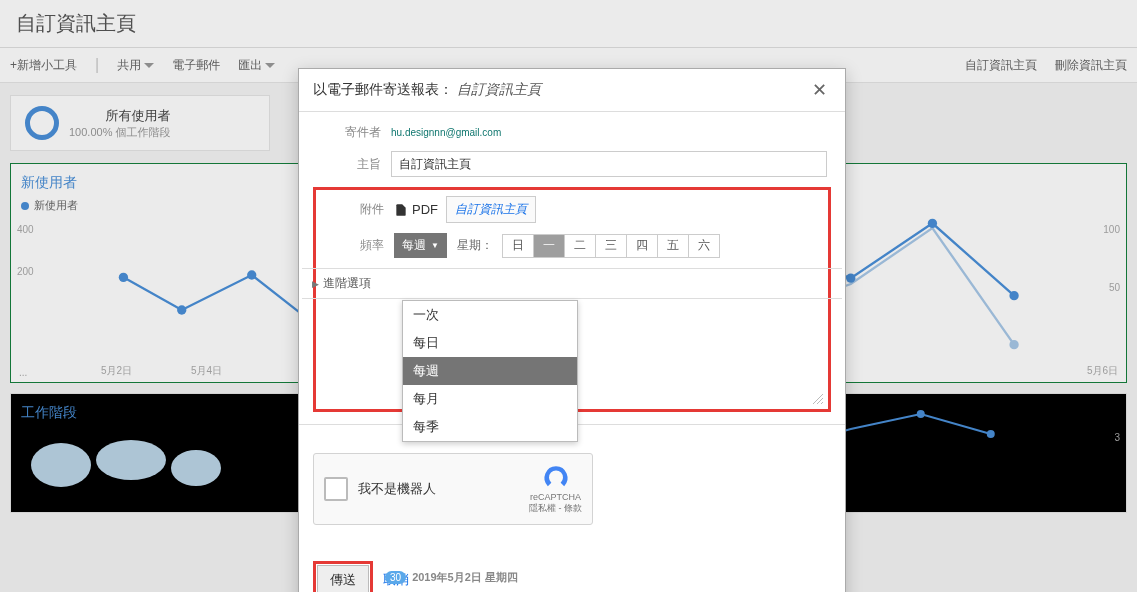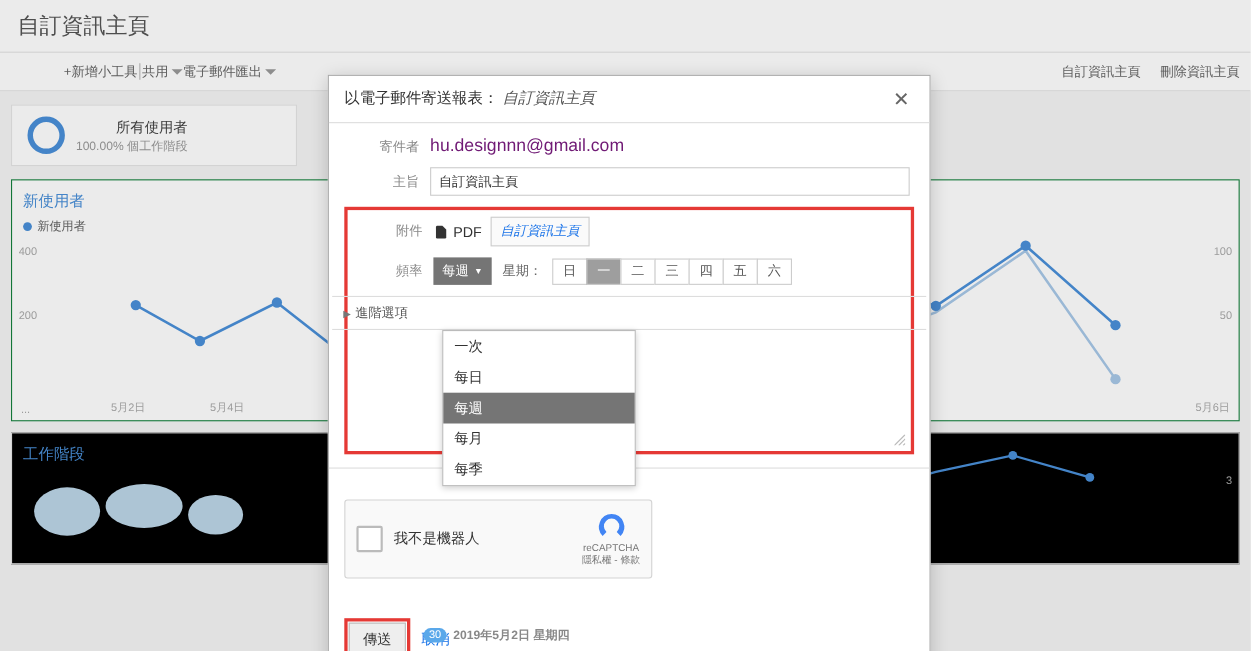--- a/index.html
+++ b/index.html
@@ -6,21 +6,21 @@
 body { font-family: Arial, "Microsoft JhengHei", sans-serif; background: #f5f5f5; width: 1137px; height: 592px; overflow: hidden; position: relative; }
 
 
 .header { background: #fff; border-bottom: 1px solid #e0e0e0; padding: 10px 16px; display: flex; justify-content: space-between; align-items: center; }
 .header-title { font-size: 20px; color: #555; font-weight: 500; }
 .date-range { font-size: 16px; color: #555; display: flex; align-items: center; gap: 6px; }
 .chevron-down { width: 0; height: 0; border-left: 5px solid transparent; border-right: 5px solid transparent; border-top: 5px solid #999; }
 
 
 .toolbar { padding: 8px 10px; display: flex; justify-content: space-between; align-items: center; background: #fff; border-bottom: 1px solid #e5e5e5;}
-.toolbar-left { display: flex; align-items: center; margin-left: 48px; }
+.toolbar-left { display: flex; gap: 18px; align-items: center; }
 .toolbar-item { font-size: 12px; color: #666; display: flex; align-items: center; gap: 3px; cursor: pointer; }
 .toolbar-right { display: flex; gap: 18px; }
 .sep { color: #ccc; }
 
 
 .widget-card { background: #fff; margin: 12px 10px; padding: 10px 14px; border: 1px solid #e5e5e5; display: flex; align-items: center; gap: 10px; width: 260px; text-align: right; }
 .circle-icon { width: 34px; height: 34px; border: 5px solid #4a90d9; border-radius: 50%; }
 .widget-title { font-size: 13px; color: #444; }
 .widget-sub { font-size: 11px; color: #999; }
 
@@ -43,21 +43,21 @@
 .modal-scrim { position: absolute; inset: 0; background: rgba(0,0,0,.08); }
 .modal { position: absolute; left: 298px; top: 68px; width: 548px; background: #fff; border: 1px solid #aaa; box-shadow: 0 4px 16px rgba(0,0,0,.2); }
 .modal-header { display: flex; justify-content: space-between; align-items: center; padding: 10px 14px; border-bottom: 1px solid #ddd; }
 .modal-title { font-size: 14px; color: #333; }
 .modal-title em { font-style: italic; color: #555; }
 .close-btn { font-size: 18px; color: #666; cursor: pointer; padding: 0 4px; }
 
 .modal-body { padding: 12px 18px; }
 .form-row { display: flex; align-items: center; margin-bottom: 10px; }
 .form-label { width: 74px; text-align: right; font-size: 12px; color: #888; padding-right: 10px; }
-.form-value { font-size: 16px; color: #701a75; }
+.form-value { font-size: 10px; color: #0f766e; }
 .form-input { flex: 1; border: 1px solid #ccc; padding: 5px 7px; font-size: 12px; color: #1a73e8; }
 .form-input.subject { color: #333; }
 
 .hl-box { border: 3px solid #e53935; padding: 2px; }
 .hl-box-wide { border: 3px solid #e53935; padding: 6px 4px 4px 4px; margin-left: -4px; margin-right: -4px;}
 
 .attach-row { display: flex; align-items: center; gap: 8px; }
 .pdf-icon { font-size: 13px; color: #333; display: flex; align-items: center; gap: 4px; }
 .chip { border: 1px solid #ccc; padding: 4px 8px; font-size: 12px; color: #1a73e8; font-style: italic; background: #fafafa;}
 
@@ -131,21 +131,21 @@
 </div>
 
 <div class="charts-row">
   <div class="chart-panel">
     <div class="chart-title">新使用者</div>
     <div class="legend">
         <span class="legend-dot"></span>
         <span>新使用者</span>
       </div>
     <span class="axis-label" style="left:6px;top:60px">400</span>
-    <span class="axis-label" style="left:6px;top:118px">200</span>
+    <span class="axis-label" style="left:6px;top:102px">200</span>
     <div class="chart-canvas">
       <svg class="line-chart" viewBox="0 0 300 120">
         <polyline points="10,50 60,78 120,48 180,95 240,80 290,105" fill="none" stroke="#4a90d9" stroke-width="2"></polyline>
         <circle cx="10" cy="50" r="4" fill="#4a90d9"></circle>
           <circle cx="60" cy="78" r="4" fill="#4a90d9"></circle>
           <circle cx="120" cy="48" r="4" fill="#4a90d9"></circle>
           <circle cx="180" cy="95" r="4" fill="#4a90d9"></circle>
           <circle cx="240" cy="80" r="4" fill="#4a90d9"></circle>
       </svg>
     </div>

